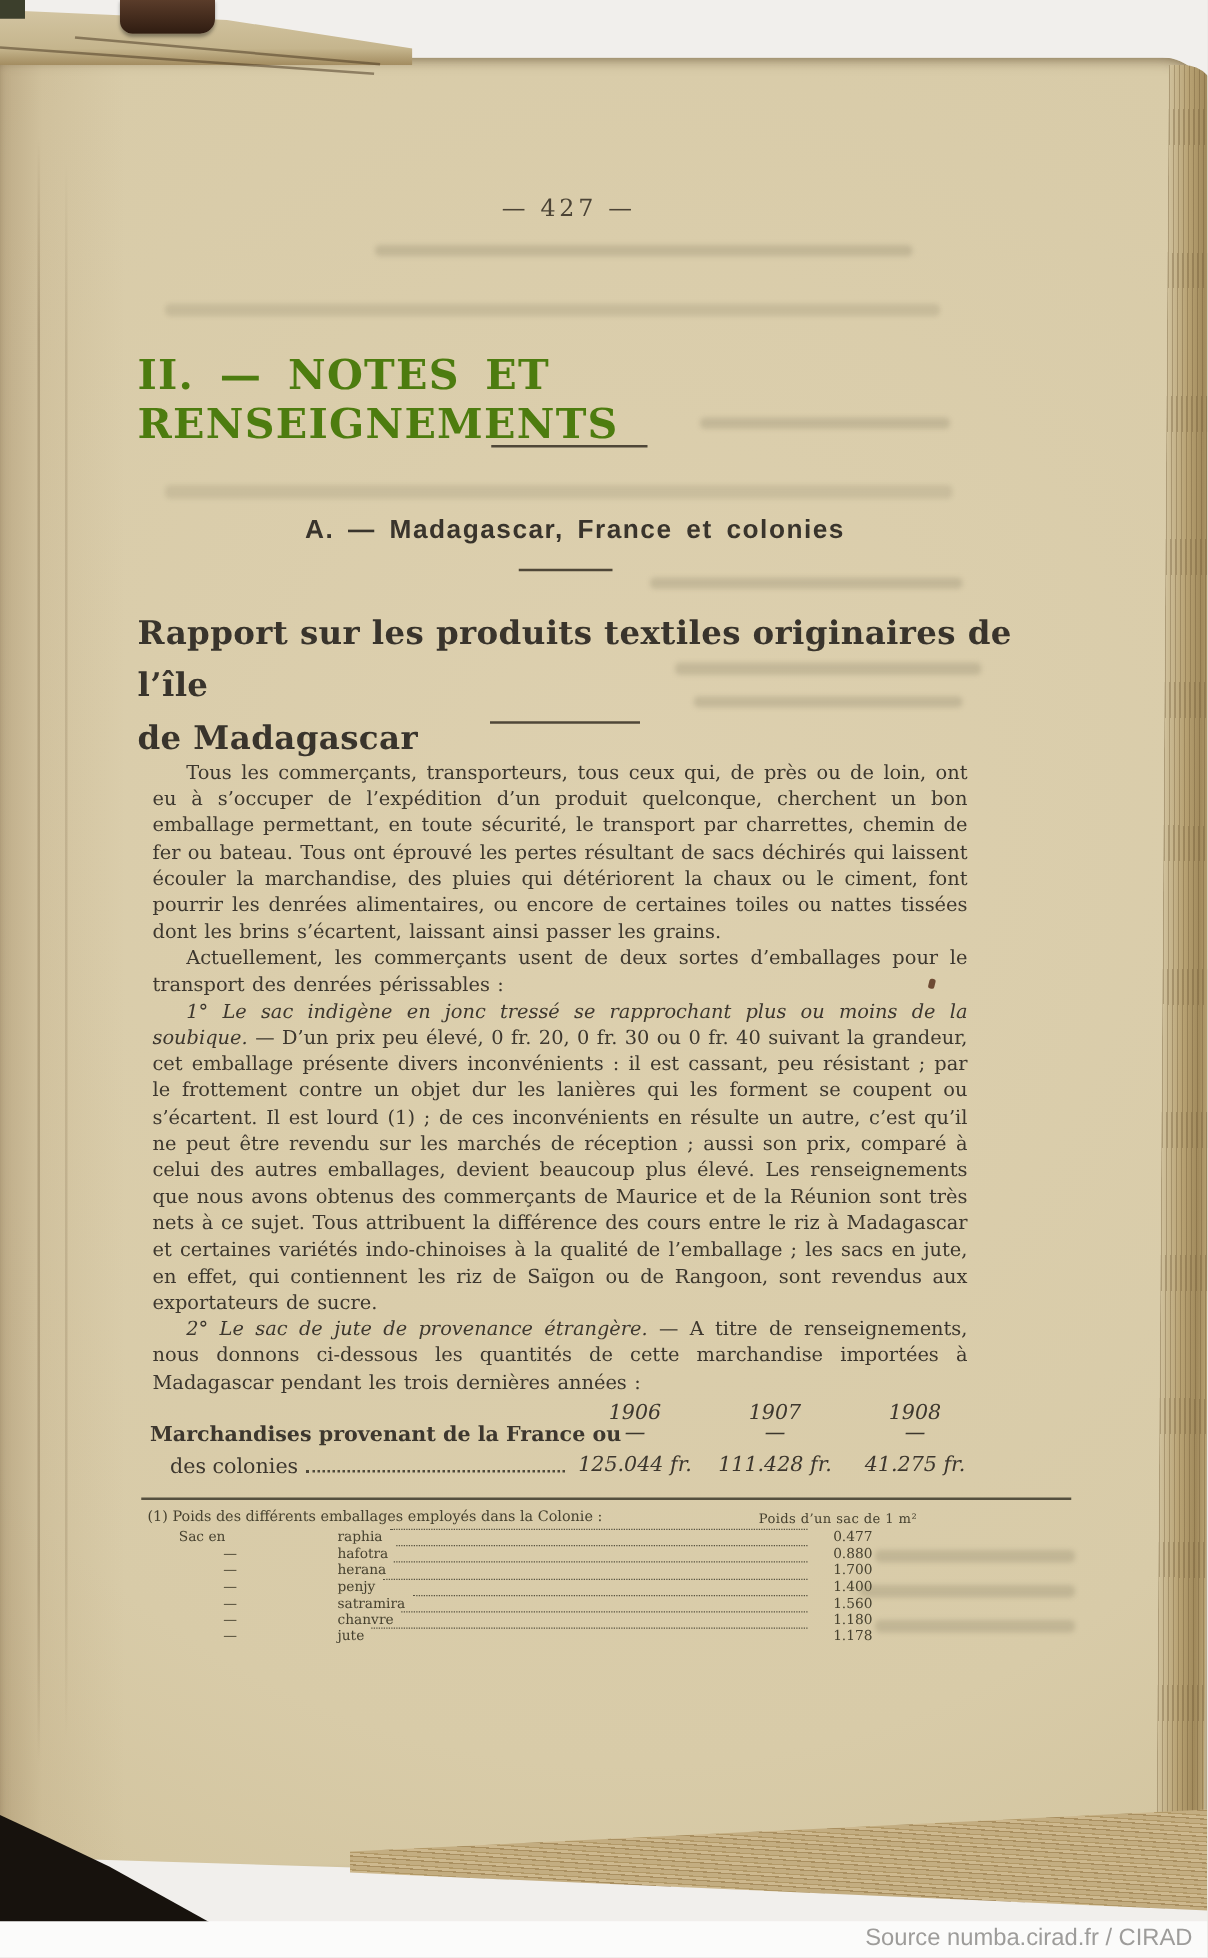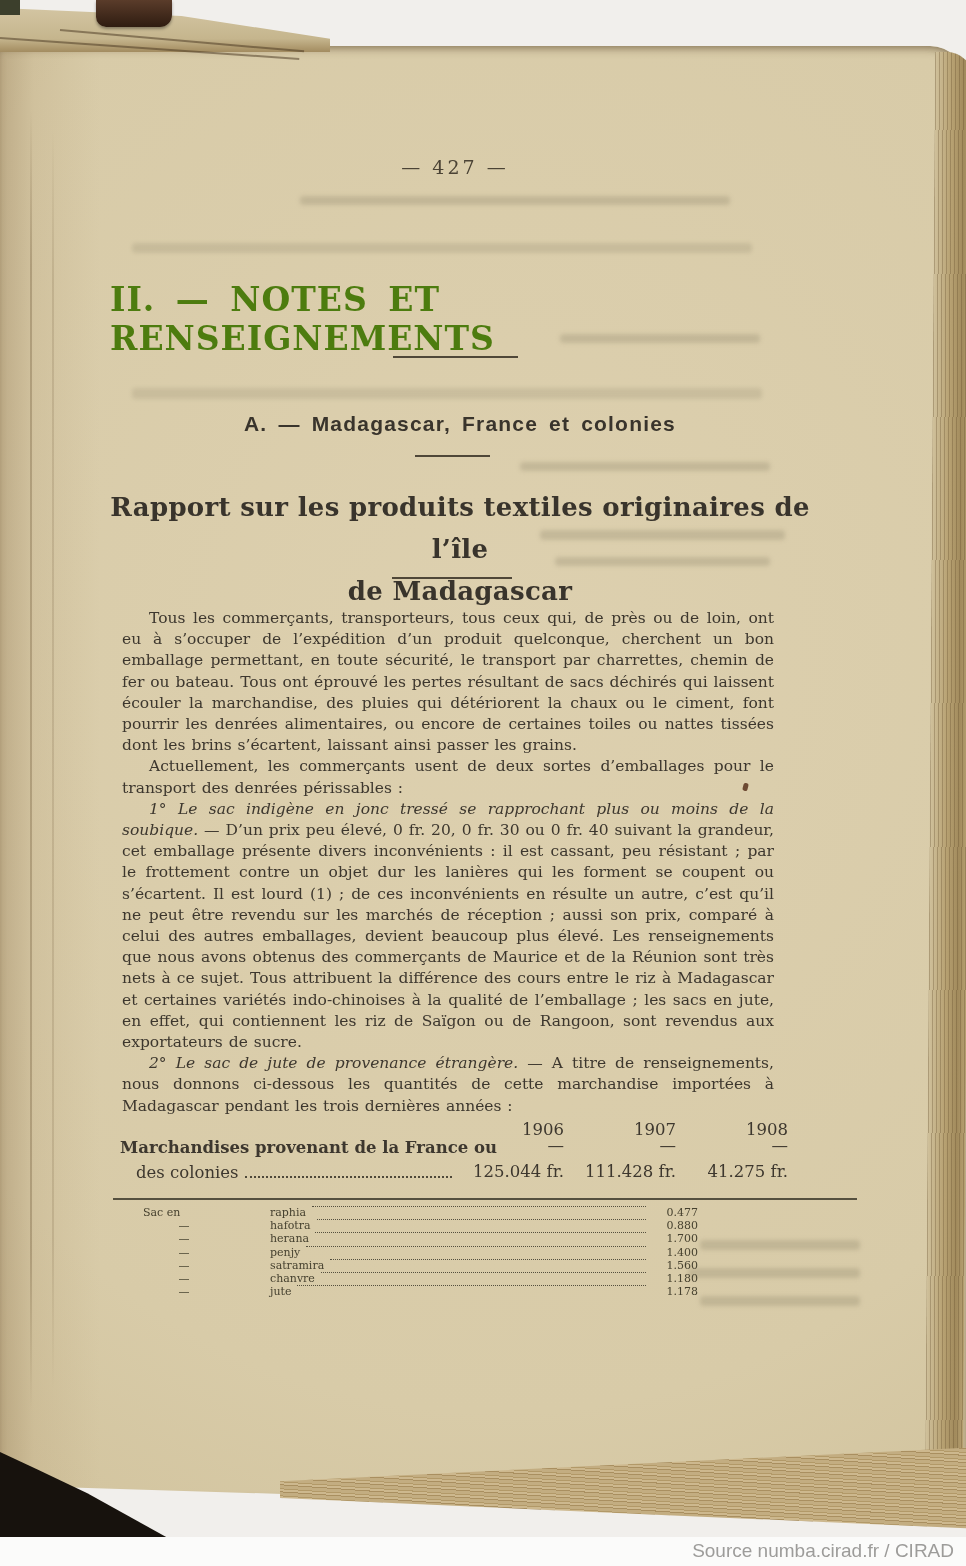--- a/index.html
+++ b/index.html
@@ -36,42 +36,42 @@
   .main-title {
     position:absolute; top:280px; left:110px; width:700px; text-align:left;
     font-size:33px; font-weight:bold; letter-spacing:1px; word-spacing:8px; color:#4d7c0f;
   }
   .a-heading {
     position:absolute; top:412px; left:110px; width:700px; text-align:center;
     font-family:"Liberation Sans", sans-serif; font-size:21px; font-weight:bold;
     letter-spacing:1.2px; word-spacing:4px; color:#39342c;
   }
   .report-title {
-    position:absolute; top:486px; left:110px; width:700px; text-align:center;
+    position:absolute; top:486px; left:110px; width:700px; text-align:left;
     font-size:26px; font-weight:bold; line-height:42px; letter-spacing:0.3px; color:#39342c;
   }
   .rule { position:absolute; background:#4f4738; }
   .rule1 { top:356px; left:393px; width:125px; height:2px; }
   .rule2 { top:455px; left:415px; width:75px;  height:2px; }
   .rule3 { top:577px; left:392px; width:120px; height:2px; }
 
   .body-text {
     position:absolute; top:608px; left:122px; width:652px;
     font-size:15.5px; line-height:21.2px; text-align:justify;
     color:#3d372e; word-spacing:1px;
   }
   .body-text p { margin:0; text-indent:27px; }
   .lead-italic { font-style:italic; }
 
   
   .import-table { position:absolute; left:120px; top:1114px; width:668px; height:80px; font-size:16.5px; color:#3d372e; }
   .it-label1 { position:absolute; left:0;  top:24px; white-space:nowrap;font-weight:bold; }
   .it-label2 { position:absolute; left:16px; top:49px; width:318px; display:flex; align-items:flex-end; }
   .it-dots { flex:1; border-bottom:2px dotted #4e4839; margin:0 2px 4px 6px; }
-  .it-col { position:absolute; top:0; width:112px; text-align:right; }
+  .it-col { position:absolute; top:0; width:112px; text-align:center;font-style:italic; }
   .it-col-1 { left:332px; } .it-col-2 { left:444px; } .it-col-3 { left:556px; }
   .it-year { display:block; margin-top:6px; }
   .it-dash { display:block; margin-top:-2px; line-height:18px; }
   .it-value { display:block; margin-top:7px; white-space:nowrap; }
 
   
   .foot-rule { position:absolute; left:113px; top:1198px; width:744px; height:2px; background:#55503f; }
   .footnote { position:absolute; left:112px; top:1206px; width:748px; font-size:11px; line-height:13.4px; color:#46412f; }
   .fn-head { position:relative; height:17px; }
   .fn-intro { position:absolute; left:6px; top:1px; font-size:11.5px; white-space:nowrap; }
@@ -187,20 +187,24 @@
     </div>
     <div class="it-col it-col-3">
       <span class="it-year">1908</span>
       <span class="it-dash">—</span>
       <span class="it-value">41.275 fr.</span>
     </div>
   </div>
 
   <div class="foot-rule"></div>
   <div class="footnote">
+    <div class="fn-head">
+      <span class="fn-intro">(1) Poids des différents emballages employés dans la Colonie :</span>
+      <span class="fn-colhead">Poids d’un sac de 1 m²</span>
+    </div>
     <div class="fn-row fn-row-first">
       <span class="fn-prefix">Sac en</span>
       <span class="fn-name">raphia</span>
       <span class="fn-dots"></span>
       <span class="fn-val">0.477</span>
       <span class="fn-end"></span>
     </div>
     <div class="fn-row">
       <span class="fn-prefix">—</span>
       <span class="fn-name">hafotra</span>

